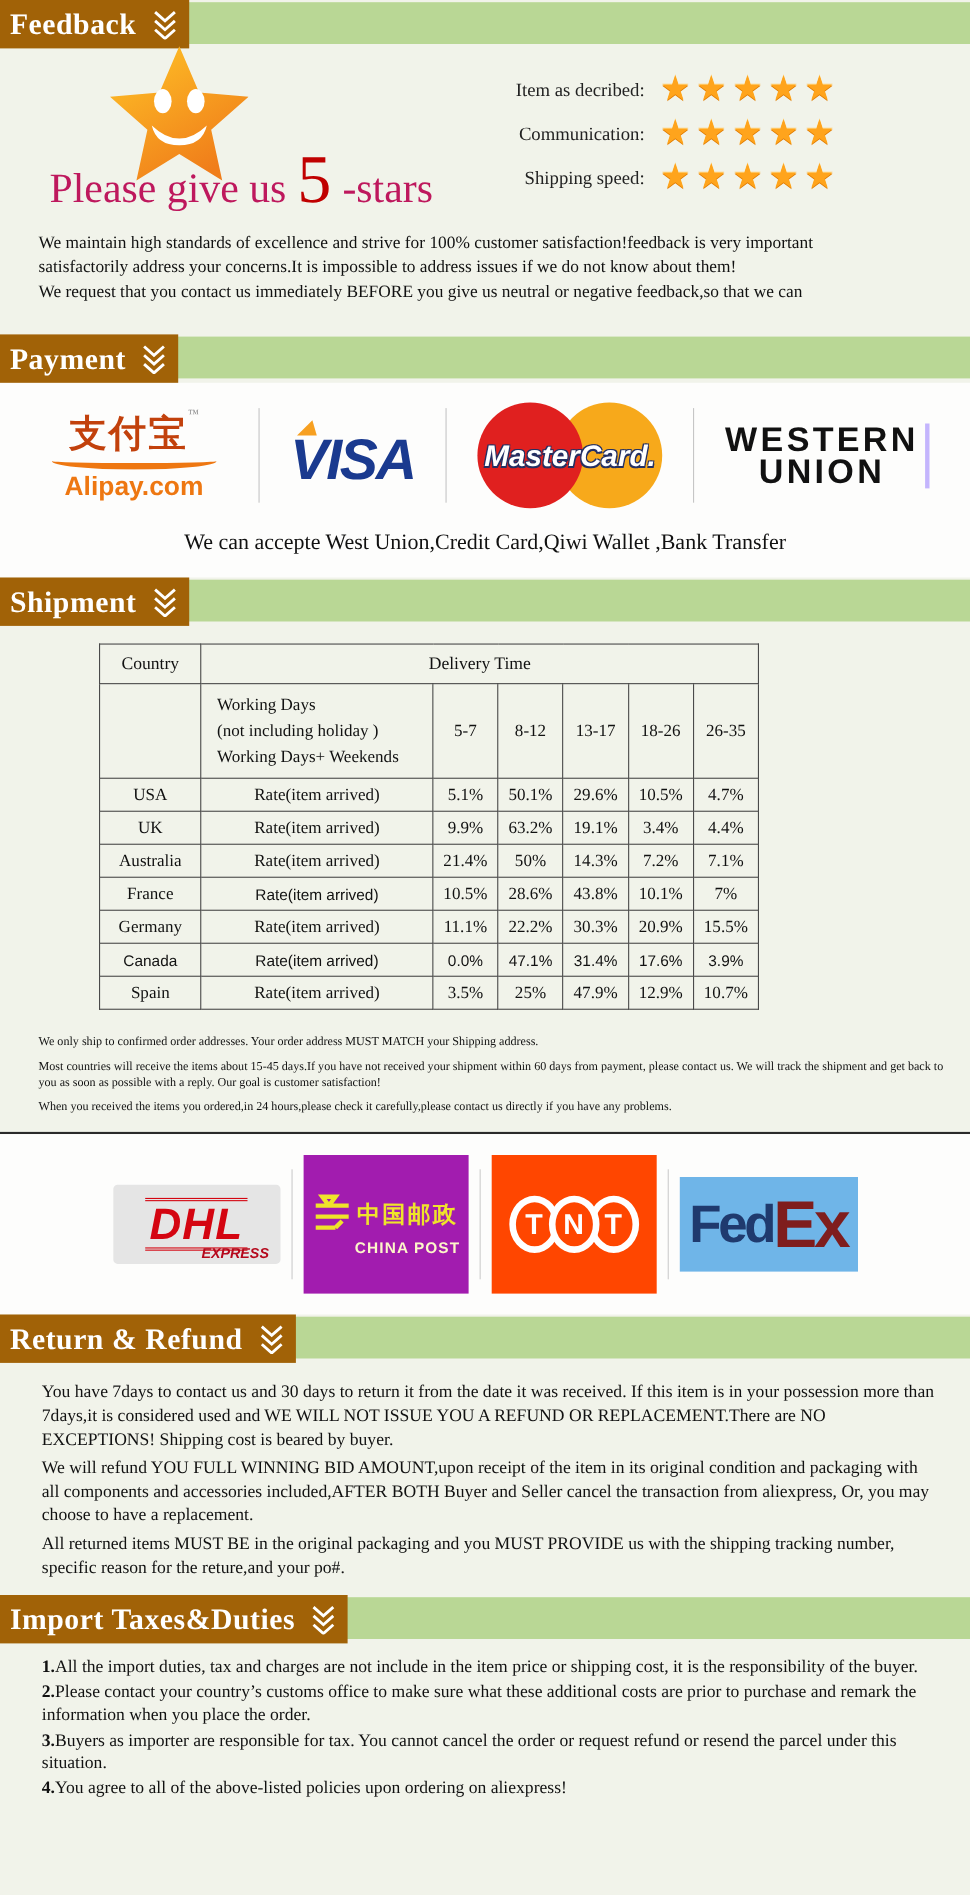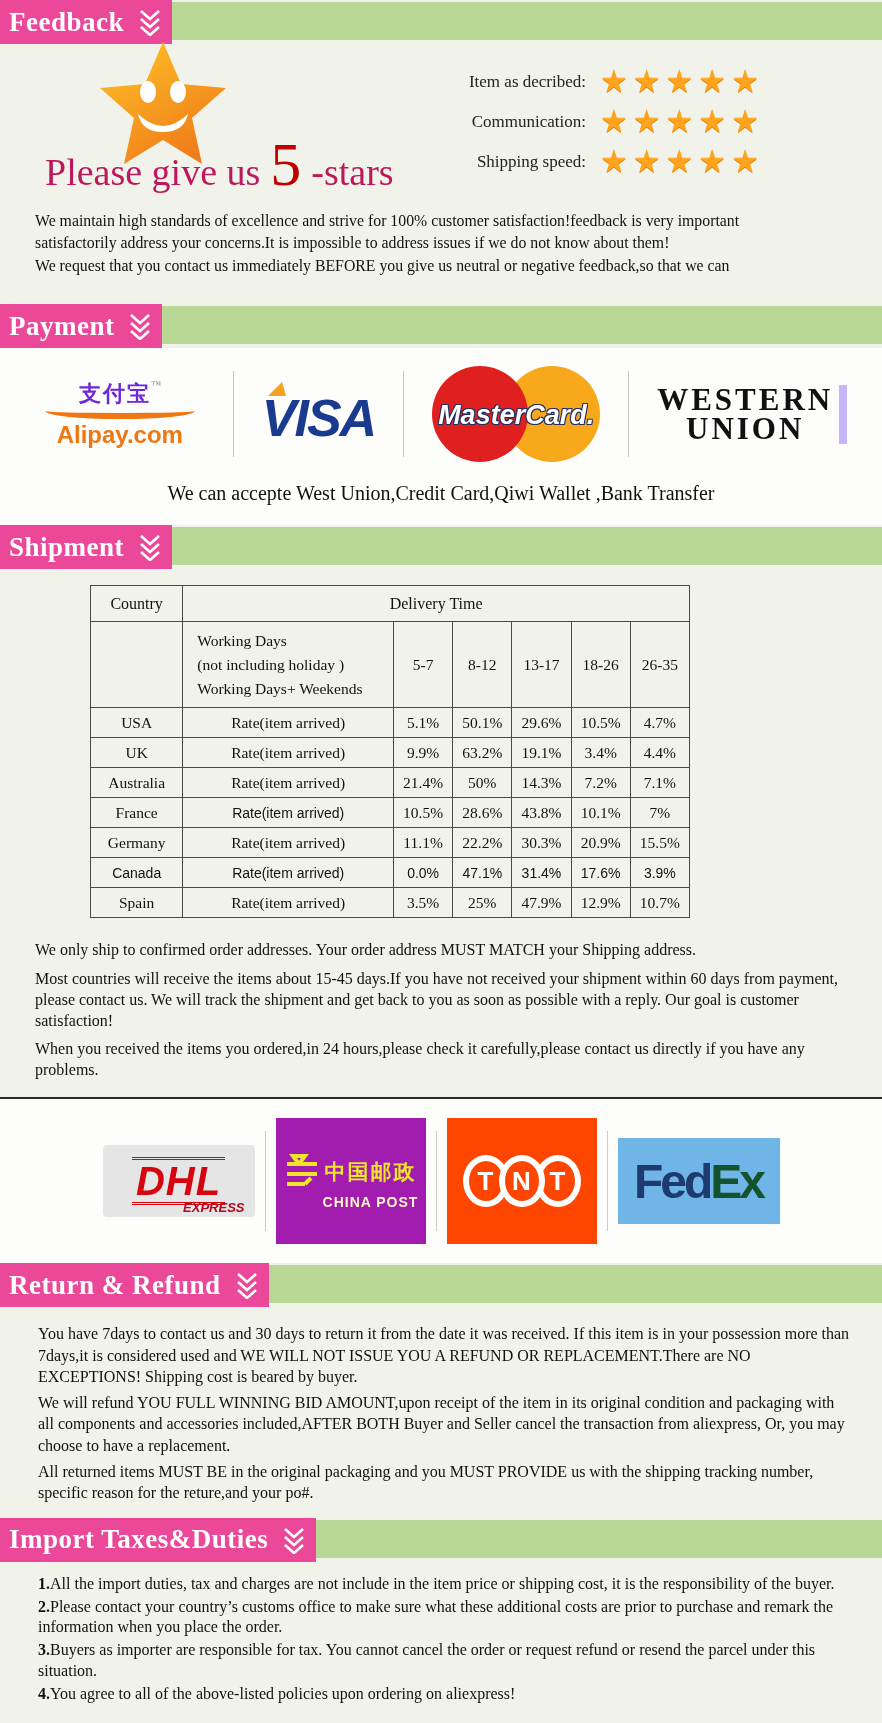--- a/index.html
+++ b/index.html
@@ -4,21 +4,21 @@
 <style>
   * { margin:0; padding:0; box-sizing:border-box; }
   html,body { background:#e9ebe4; }
   body { font-family:"Liberation Serif","DejaVu Serif",serif; color:#111; }
   .page { width:882px; min-height:1723px; margin:0 auto; background:#f1f3ea; overflow:hidden; }
 
   
   .sec-header { position:relative; height:44px; }
   .sec-header .strip { position:absolute; left:0; top:2px; right:0; height:38px; background:#b9d795; }
   .sec-header .label-box { position:relative; display:inline-flex; align-items:center; gap:14px;
-      height:44px; padding:0 10px 0 9px; background:#ec4899; color:#fff;
+      height:44px; padding:0 10px 0 9px; background:#a16207; color:#fff;
       font-size:27px; font-weight:bold; letter-spacing:0.5px; }
   .chev { width:24px; height:28px; }
 
   
   .hero { position:relative; height:152px; }
   .smiley { position:absolute; left:100px; top:-4px; }
   .plea { position:absolute; left:45px; bottom:2px; display:flex; align-items:baseline; gap:10px; }
   .plea .t { font-size:38px; color:#be185d; }
   .plea .five { font-size:62px; color:#c00republic; color:#c00000; line-height:0.8; }
   .ratings { position:absolute; left:438px; top:22px; width:420px; }
@@ -28,54 +28,54 @@
       text-shadow:0 1px 0 #e07b00, 0 -1px 0 #ffd27a; line-height:1; }
 
   .fb-note { margin:14px 0 0 35px; width:822px; font-size:15.8px; line-height:1.42; color:#111; }
 
   
   .sec-payment-header { margin-top:27px; }
   .pay-block { background:#fdfdfc; padding:14px 0 6px; }
   .pay-logos { display:flex; align-items:center; justify-content:center; gap:28px; height:104px; }
   .pay-sep { width:1px; height:86px; background:#c6c6c6; }
   .alipay { text-align:center; width:170px; position:relative; }
-  .alipay .cn { font-size:22px; font-weight:bold; color:#6d28d9; letter-spacing:2px; }
+  .alipay .cn { font-size:34px; font-weight:bold; color:#c2410c; letter-spacing:2px; }
   .alipay .tm { font-size:10px; color:#888; vertical-align:top; }
   .alipay .swoosh { width:150px; height:16px; margin:-6px auto 0; border-bottom:6px solid #ee7711; border-radius:0 0 70% 70%; }
   .alipay .dom { font-family:"Liberation Sans",sans-serif; font-size:24px; font-weight:bold; color:#ee7711; margin-top:2px; }
   .visa { position:relative; font-family:"Liberation Sans",sans-serif; font-style:italic; font-weight:900;
       font-size:52px; color:#1a3a8f; letter-spacing:-2px; padding-top:8px; }
   .visa .flag { position:absolute; left:6px; top:2px; width:0; height:0;
       border-left:14px solid transparent; border-right:4px solid transparent; border-bottom:14px solid #f7a021; }
   .mc { position:relative; width:168px; height:100px; }
   .mc .c1,.mc .c2 { position:absolute; top:2px; width:96px; height:96px; border-radius:50%; }
   .mc .c2 { right:0; background:#f7a91b; }
   .mc .c1 { left:0; background:#e0201f; }
   .mc .txt { position:absolute; left:0; right:0; top:36px; text-align:center;
       font-family:"Liberation Sans",sans-serif; font-style:italic; font-weight:bold; font-size:27px; color:#fff; z-index:3;
       text-shadow:-1px -1px 0 #243063,1px -1px 0 #243063,-1px 1px 0 #243063,1px 1px 0 #243063; }
-  .wu { font-family:Liberation Serif, serif; font-weight:900; color:#111; font-size:31px;
-      line-height:0.95; letter-spacing:3px; text-align:center; border-right:8px solid #c4b5fd; padding-right:6px; }
+  .wu { font-family:Liberation Sans, sans-serif; font-weight:900; color:#111; font-size:31px;
+      line-height:0.95; letter-spacing:3px; text-align:center; border-right:4px solid #c4b5fd; padding-right:6px; }
   .accept-note { text-align:center; font-size:20px; color:#111; padding:16px 0 14px; }
 
   
   .ship-table { border-collapse:collapse; margin:16px 0 0 90px; width:600px; background:transparent; }
   .ship-table td, .ship-table th { border:1px solid #4a4a4a; font-weight:normal; font-size:15.5px; color:#111;
       text-align:center; padding:3px 4px; }
   .ship-table .h1 td { height:36px; font-size:16px; }
   .ship-table .h2 td { height:86px; }
   .desc-cell { text-align:left !important; padding-left:14px !important; line-height:1.55; }
   .c-country { width:92px; }
   .c-desc { width:210px; }
   .c-num { width:59px; }
   .ship-table tbody td { height:30px; }
   .ship-table tbody tr:nth-child(4) td:nth-child(2),
   .ship-table tbody tr:nth-child(6) td { font-family:"Liberation Sans",sans-serif; font-size:14px; }
 
-  .ship-notes { margin:22px 0 0 35px; width:824px; font-size:16px; line-height:1.3; }
+  .ship-notes { margin:22px 0 0 35px; width:824px; font-size:11px; line-height:1.3; }
   .ship-notes p { margin-bottom:8px; }
 
   .divider { border:none; border-top:2px solid #2a2a2a; margin:16px 0 0; }
 
   
   .courier-block { background:#fdfdfc; height:164px; display:flex; align-items:center; justify-content:center; gap:10px; }
   .cour-sep { width:1px; height:100px; background:#ccc; }
   .dhl { width:152px; height:72px; background:#e5e5e5; border-radius:4px; position:relative;
       display:flex; align-items:center; justify-content:center; }
   .dhl .name { font-family:"Liberation Sans",sans-serif; font-style:italic; font-weight:900; font-size:40px;
@@ -88,21 +88,21 @@
   .cnpost .emblem { width:34px; height:40px; }
   .cnpost .cn { font-size:21px; font-weight:bold; color:#efe42a; letter-spacing:2px; }
   .cnpost .en { font-family:"Liberation Sans",sans-serif; font-size:14px; font-weight:bold; color:#fdf6c9; letter-spacing:1px; margin-left:40px; }
   .tnt { width:150px; height:126px; background:#ff4600; display:flex; align-items:center; justify-content:center; }
   .tnt .ring { width:46px; height:52px; border:6px solid #fff; border-radius:50%; background:#ff4600;
       display:flex; align-items:center; justify-content:center; margin:0 -5px; position:relative; }
   .tnt .ring span { font-family:"Liberation Sans",sans-serif; font-weight:900; font-size:26px; color:#fff; }
   .tnt .ring:nth-child(2){ z-index:2; }
   .fedex { width:162px; height:86px; background:#6fb5e8; display:flex; align-items:center; justify-content:center; }
   .fedex .p1 { font-family:"Liberation Sans",sans-serif; font-weight:900; font-size:48px; color:#1f3a6e; letter-spacing:-3px; }
-  .fedex .p2 { font-family:"Liberation Sans",sans-serif; font-weight:900; font-size:48px; color:#14532d; letter-spacing:-3px; }
+  .fedex .p2 { font-family:"Liberation Sans",sans-serif; font-weight:900; font-size:60px; color:#7f1d1d; letter-spacing:-3px; }
 
   
   .refund-text { margin:16px 0 0 38px; width:812px; font-size:16px; line-height:1.35; }
   .refund-text p { margin-bottom:4px; }
   .sec-import-header { margin-top:14px; }
   .import-list { margin:12px 0 0 38px; width:816px; font-size:16px; line-height:1.3; }
   .import-list .item { margin-bottom:2px; }
   .import-list .num { font-weight:bold; }
 </style>
 </head>

